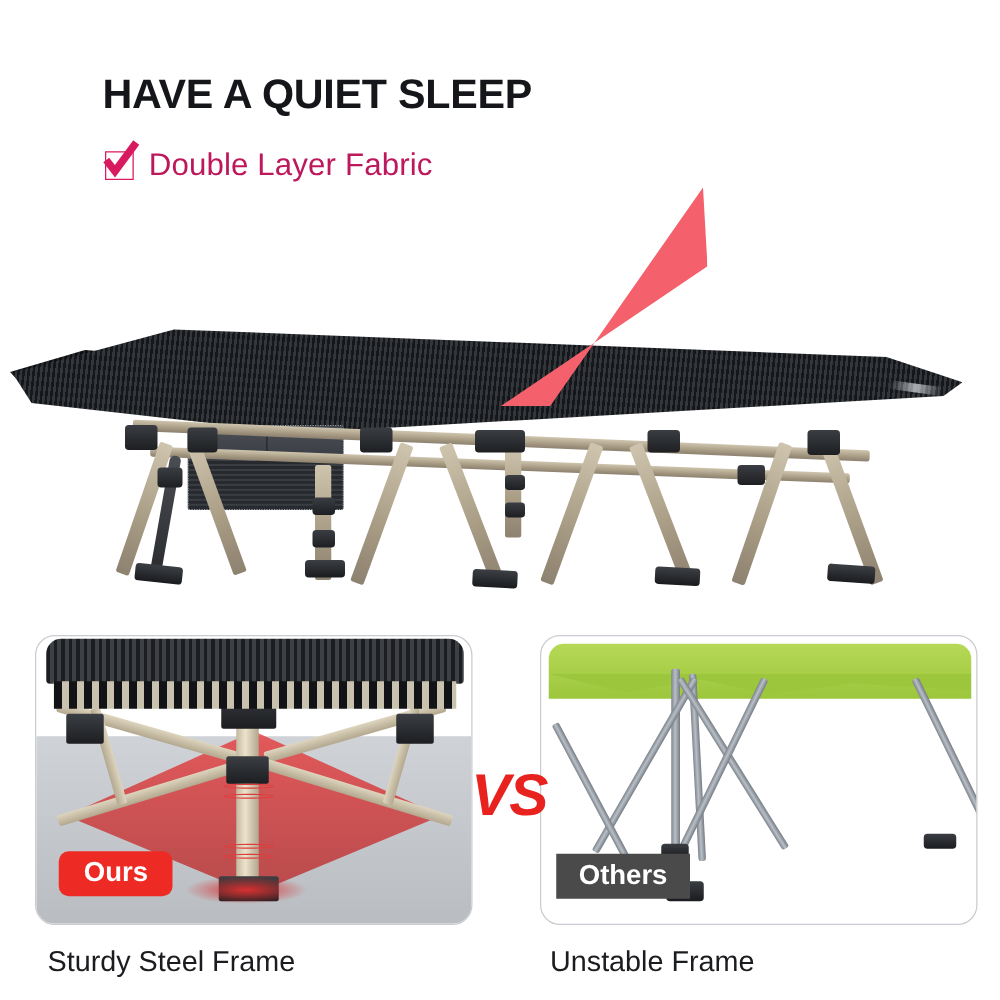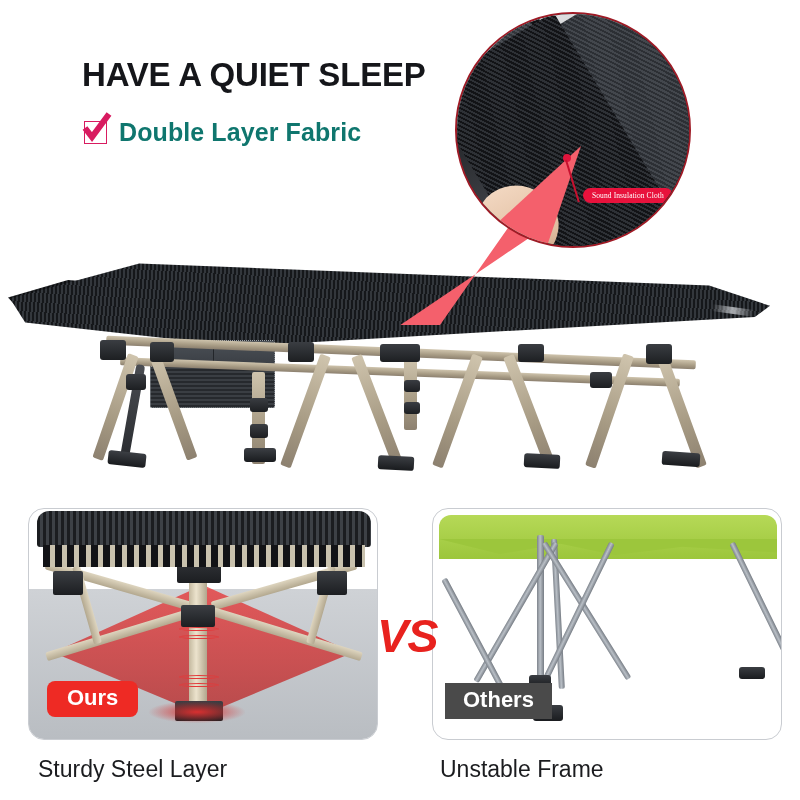--- a/index.html
+++ b/index.html
@@ -44,24 +44,23 @@
     position: relative;
     width: 23px;
     height: 23px;
     border: 1.6px solid #d81b60;
     flex: 0 0 auto;
     margin-right: 12px;
   }
   .checkbox svg { position: absolute; left: -3px; top: -9px; overflow: visible; }
   .feature-label {
     font-size: 25px;
-    color: #0f766e;
+    color: #be185d;
     white-space: nowrap;
     letter-spacing: 0.1px;
-    font-weight: bold;
   }
 
   
   .cone {
     position: absolute;
     left: 386px;
     top: 150px;
     width: 180px;
     height: 175px;
     background: #f4606c;
@@ -324,34 +323,20 @@
         </svg>
       </span>
       <span class="feature-label">Double Layer Fabric</span>
     </div>
 
 
   </div>
 
   <div class="cone"></div>
 
-  <div class="zoom-circle">
-    <div class="zc-layer zc-bg"></div>
-    <div class="zc-layer zc-white"></div>
-    <div class="zc-layer zc-right"></div>
-    <div class="zc-layer zc-mesh2"></div>
-    <div class="zc-layer zc-dark2"></div>
-    <div class="zc-layer zc-mesh"></div>
-    <div class="zc-layer zc-dark1"></div>
-    <div class="zc-layer zc-finger"></div>
-    <div class="zc-layer zc-cone-in"></div>
-    <div class="zc-layer zc-dot"></div>
-    <div class="zc-layer zc-leader"></div>
-    <div class="pill-label">Sound Insulation Cloth</div>
-  </div>
 
   <div class="cot">
 
     <div class="mattress-under"></div>
     <div class="mattress"></div>
     <div class="brand-mark"></div>
 
     <div class="pocket">
       <div class="pocket-flap">
         <div class="pocket-seam"></div>
@@ -441,16 +426,16 @@
     <div class="rp-leg" style="left:8px; top:70px; width:6px; height:130px; transform:rotate(-28deg);"></div>
 
     <div class="rp-foot" style="left:96px; top:166px; width:22px; height:12px;"></div>
     <div class="rp-foot" style="left:100px; top:196px; width:30px; height:16px;"></div>
     <div class="rp-foot" style="left:306px; top:158px; width:26px; height:12px;"></div>
 
     <div class="badge-others">Others</div>
   </div>
 
   <div class="vs">VS</div>
-  <div class="caption caption-left">Sturdy Steel Layer</div>
+  <div class="caption caption-left">Sturdy Steel Frame</div>
   <div class="caption caption-right">Unstable Frame</div>
 
 </div>
 
 </body></html>

